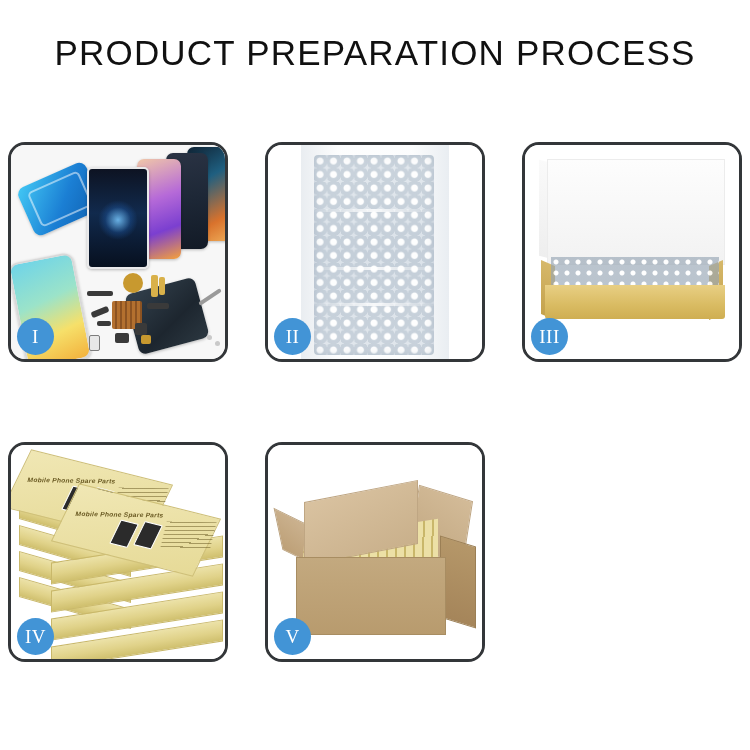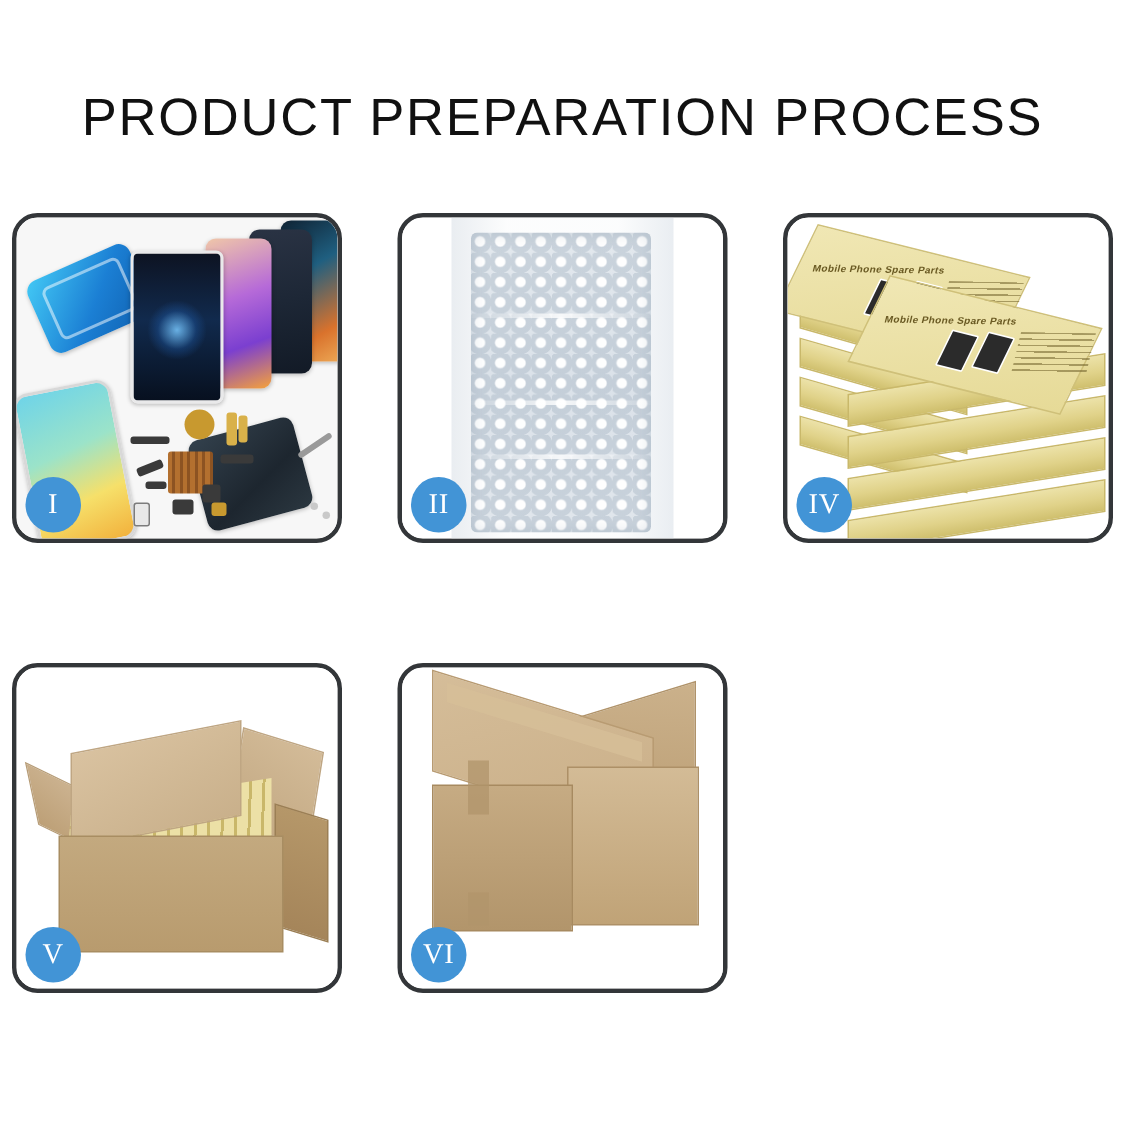--- a/index.html
+++ b/index.html
@@ -11,21 +11,21 @@
   body {
     width: 750px;
     height: 750px;
     overflow: hidden;
     font-family: "Liberation Sans", sans-serif;
     color: #1a1a1a;
     position: relative;
   }
 
   
-  .header { text-align: center; padding-top: 34px; margin-top: 26px; }
+  .header { text-align: center; padding-top: 34px; }
   .page-title {
     font-size: 35px;
     letter-spacing: 1.2px;
     font-weight: 400;
     color: #111111;
     margin: 0;
     line-height: 1.1;
     white-space: nowrap;
   }
   .page-subtitle {
@@ -361,20 +361,32 @@
     <div class="panel-media p2">
       <div class="bubble-wrapfilm"></div>
       <div class="bubble-sheet"></div>
       <div class="bubble-crease" style="top:64px;"></div>
       <div class="bubble-crease" style="top:122px;"></div>
       <div class="bubble-crease" style="top:158px;"></div>
     </div>
     <div class="badge">II</div>
   </div>
 
+  <div class="panel">
+    <div class="panel-media p3">
+      <div class="lid-flapL"></div>
+      <div class="lid-flapR"></div>
+      <div class="lid-back"></div>
+      <div class="box3-sideL"></div>
+      <div class="box3-sideR"></div>
+      <div class="box3-inner"></div>
+      <div class="box3-front"></div>
+    </div>
+    <div class="badge">III</div>
+  </div>
 
   <div class="panel">
     <div class="panel-media p4">
 
       <div class="stack-box" style="left:8px;top:70px;width:110px;height:18px;transform:skewY(16deg);"></div>
       <div class="stack-box" style="left:8px;top:96px;width:110px;height:18px;transform:skewY(16deg);"></div>
       <div class="stack-box" style="left:8px;top:122px;width:110px;height:18px;transform:skewY(16deg);"></div>
       <div class="stack-box" style="left:8px;top:148px;width:110px;height:18px;transform:skewY(16deg);"></div>
 
       <div class="stack-box" style="left:40px;top:104px;width:170px;height:20px;transform:skewY(-9deg);"></div>
@@ -405,26 +417,14 @@
       <div class="c5-flapRight"></div>
       <div class="c5-goods"></div>
       <div class="c5-goods2"></div>
       <div class="c5-flapTop"></div>
       <div class="c5-side"></div>
       <div class="c5-front"></div>
     </div>
     <div class="badge">V</div>
   </div>
 
-  <div class="panel">
-    <div class="panel-media p6">
-      <div class="c6-top2"></div>
-      <div class="c6-top"></div>
-      <div class="c6-tape"></div>
-      <div class="c6-side"></div>
-      <div class="c6-front"></div>
-      <div class="c6-tape-v"></div>
-      <div class="c6-tape-v2"></div>
-    </div>
-    <div class="badge">VI</div>
-  </div>
 
 </div>
 
 </body></html>

